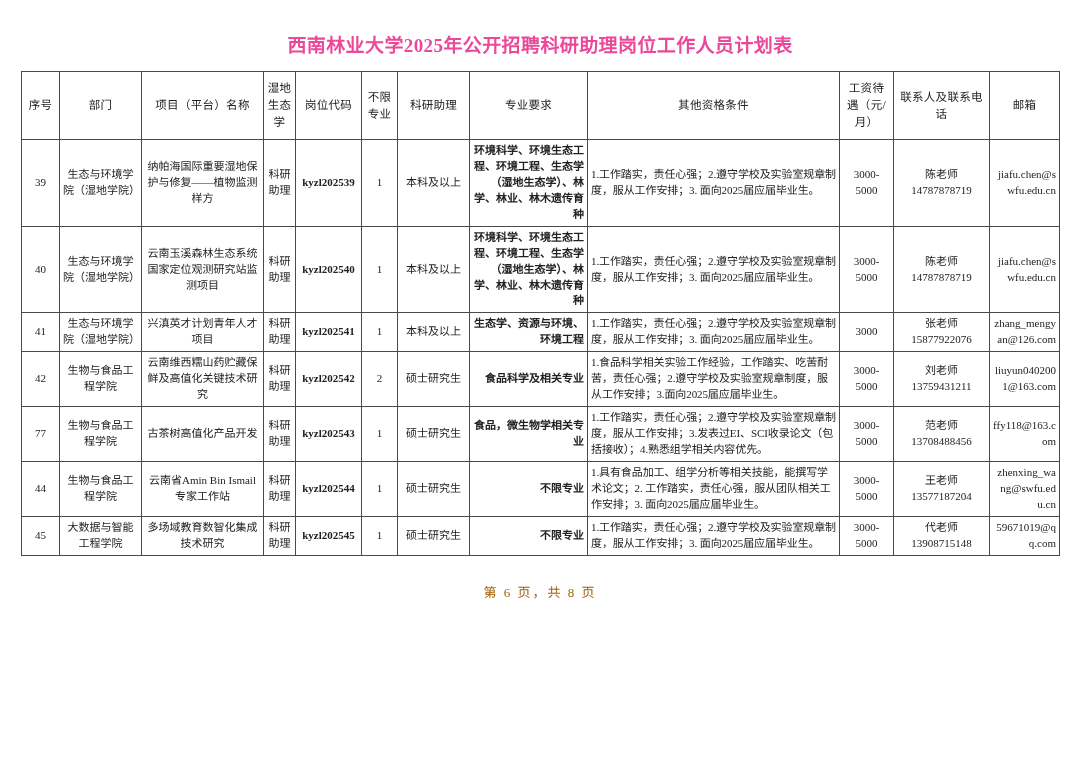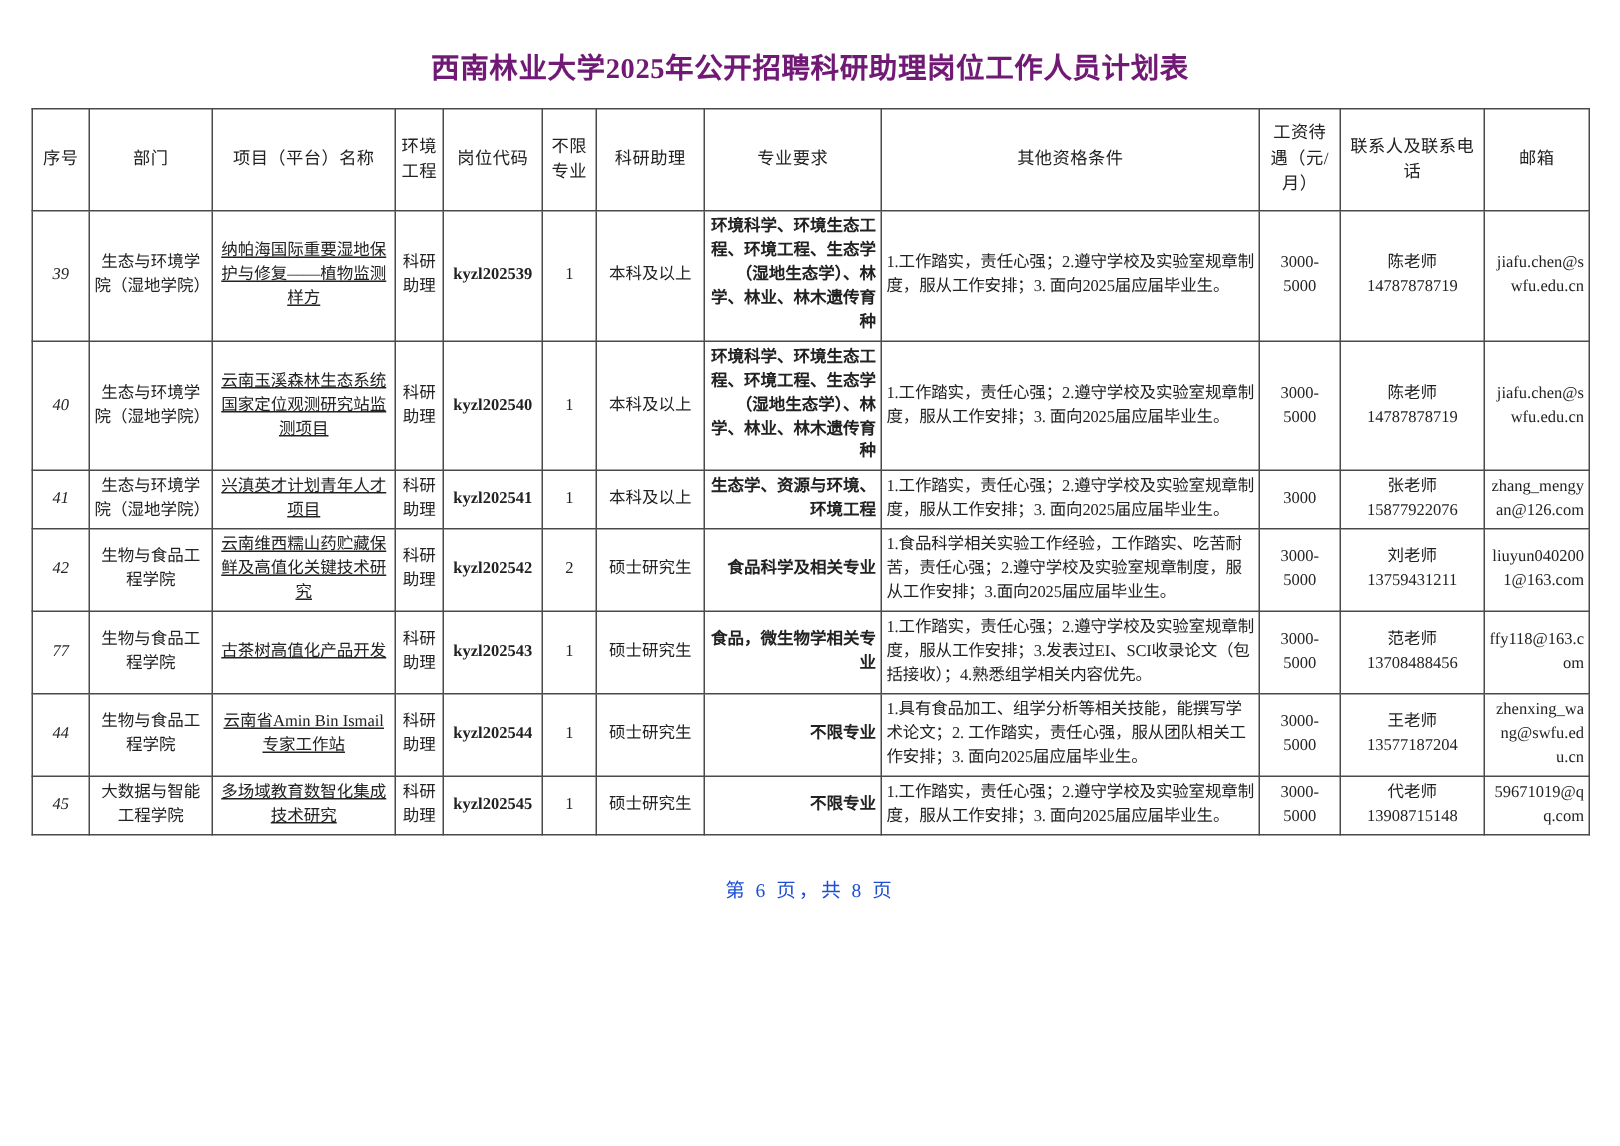--- a/index.html
+++ b/index.html
@@ -24,21 +24,21 @@
     background: #fff;
   }
   .doc-title {
     text-align: center;
     font-size: 19px;
     font-weight: bold;
     letter-spacing: 0.4px;
     margin: 0;
     padding: 30px 0 14px 0;
     font-family: "Liberation Serif", "DejaVu Serif", serif;
-    color: #701a75;
+    color: #ec4899;
   }
   .table-wrap {
     padding: 0 21px 0 21px;
   }
   table.plan {
     width: 1038px;
     border-collapse: collapse;
     table-layout: fixed;
     border: 1.4px solid #3a3a3a;
   }
@@ -65,39 +65,39 @@
   col.c-post     { width: 32px; }
   col.c-code     { width: 66px; }
   col.c-num      { width: 36px; }
   col.c-edu      { width: 72px; }
   col.c-major    { width: 118px; }
   col.c-other    { width: 252px; }
   col.c-salary   { width: 54px; }
   col.c-contact  { width: 96px; }
   col.c-email    { width: 70px; }
 
-  td.idx      { text-align: center; font-size: 12px; font-style: italic; }
+  td.idx      { text-align: center; font-size: 12px; }
   td.dept     { text-align: center; }
-  td.proj     { text-align: center; text-decoration: underline; }
+  td.proj     { text-align: center; }
   td.post     { text-align: center; }
   td.code     { text-align: center; font-family: "Liberation Serif", serif; font-size: 11.5px; font-weight: bold; }
   td.num      { text-align: center; font-size: 11.5px; }
   td.edu      { text-align: center; }
   td.major    { text-align: right; font-weight: bold; }
   td.other    { text-align: left; letter-spacing: -0.1px; }
   td.salary   { text-align: center; font-size: 11.5px; }
   td.contact  { text-align: center; font-size: 11px; }
   td.email    { text-align: right; font-size: 10.5px; word-break: break-all; line-height: 1.4; }
 
   .hdr-narrow { line-height: 1.3; }
 
   .footer {
     text-align: center;
     font-size: 13px;
-    color: #1d4ed8;
+    color: #a16207;
     padding-top: 26px;
     letter-spacing: 2px;
     font-family: "Liberation Serif", "DejaVu Serif", serif;
   }
 </style>
 </head>
 <body>
 
 <div class="page">
 
@@ -117,21 +117,21 @@
         <col class="c-other">
           <col class="c-salary">
           <col class="c-contact">
           <col class="c-email">
       </colgroup>
       <thead>
         <tr>
           <th>序号</th>
           <th>部门</th>
           <th>项目（平台）名称</th>
-          <th class="hdr-narrow">环境工程</th>
+          <th class="hdr-narrow">湿地生态学</th>
           <th>岗位代码</th>
           <th class="hdr-narrow">不限专业</th>
           <th>科研助理</th>
           <th>专业要求</th>
           <th>其他资格条件</th>
           <th class="hdr-narrow">工资待遇（元/月）</th>
           <th class="hdr-narrow">联系人及联系电话</th>
           <th>邮箱</th>
         </tr>
       </thead>

